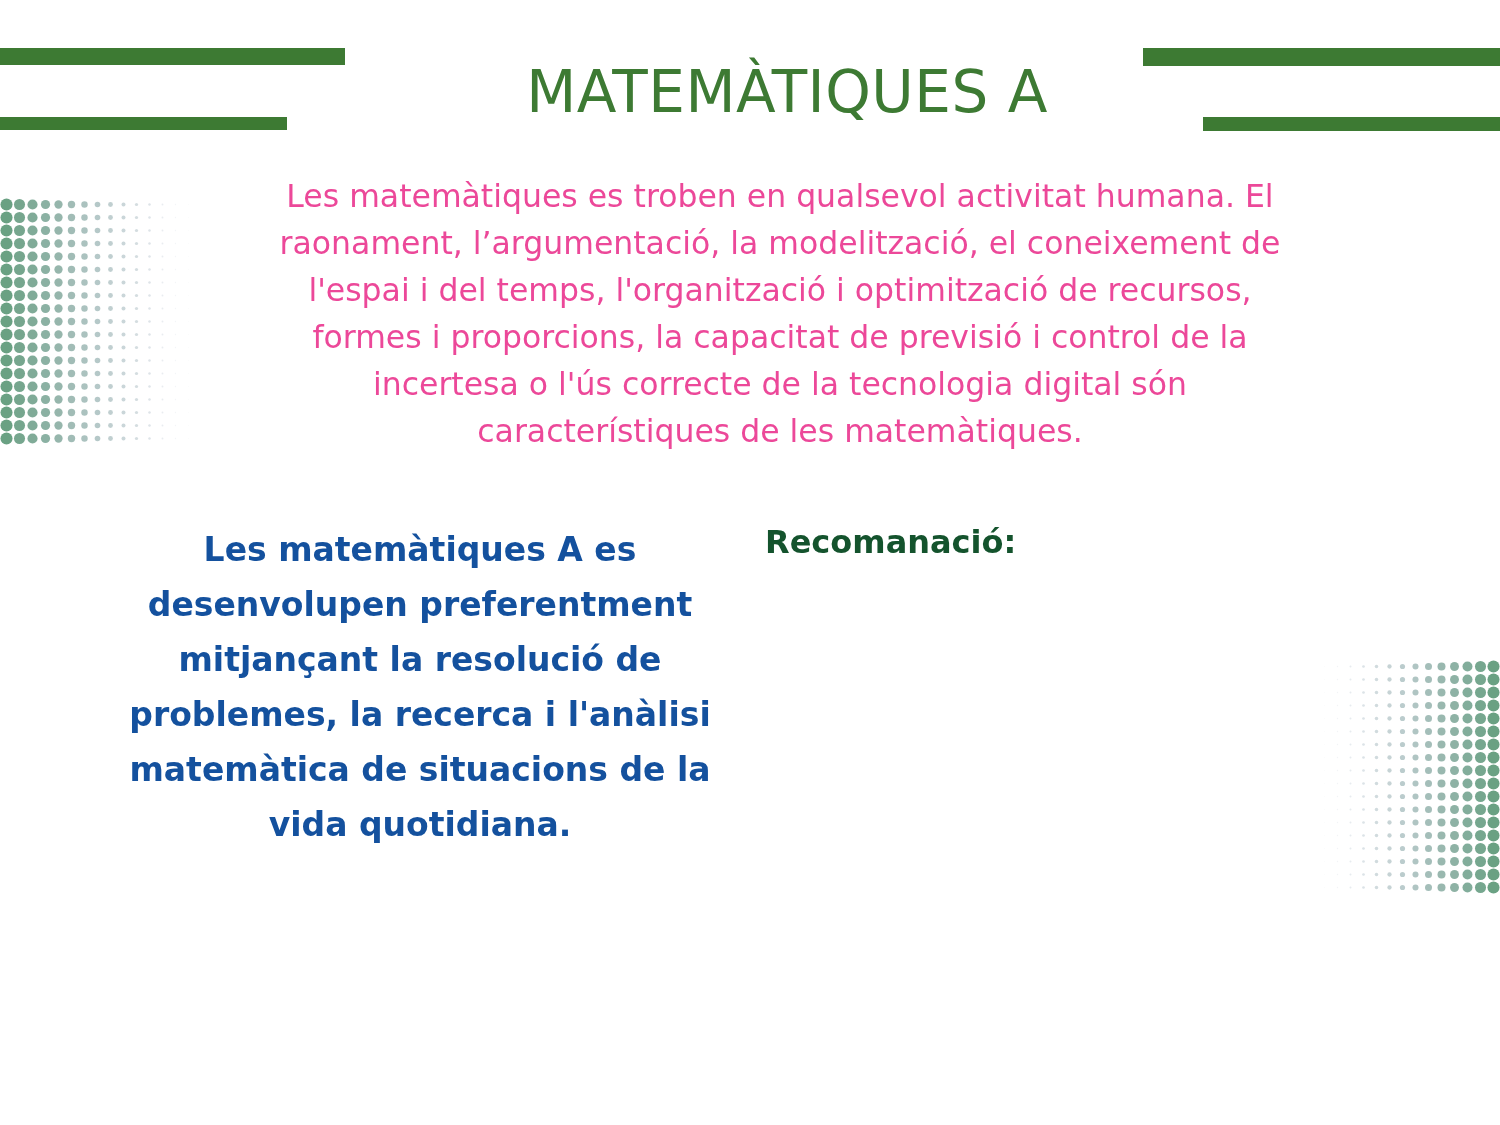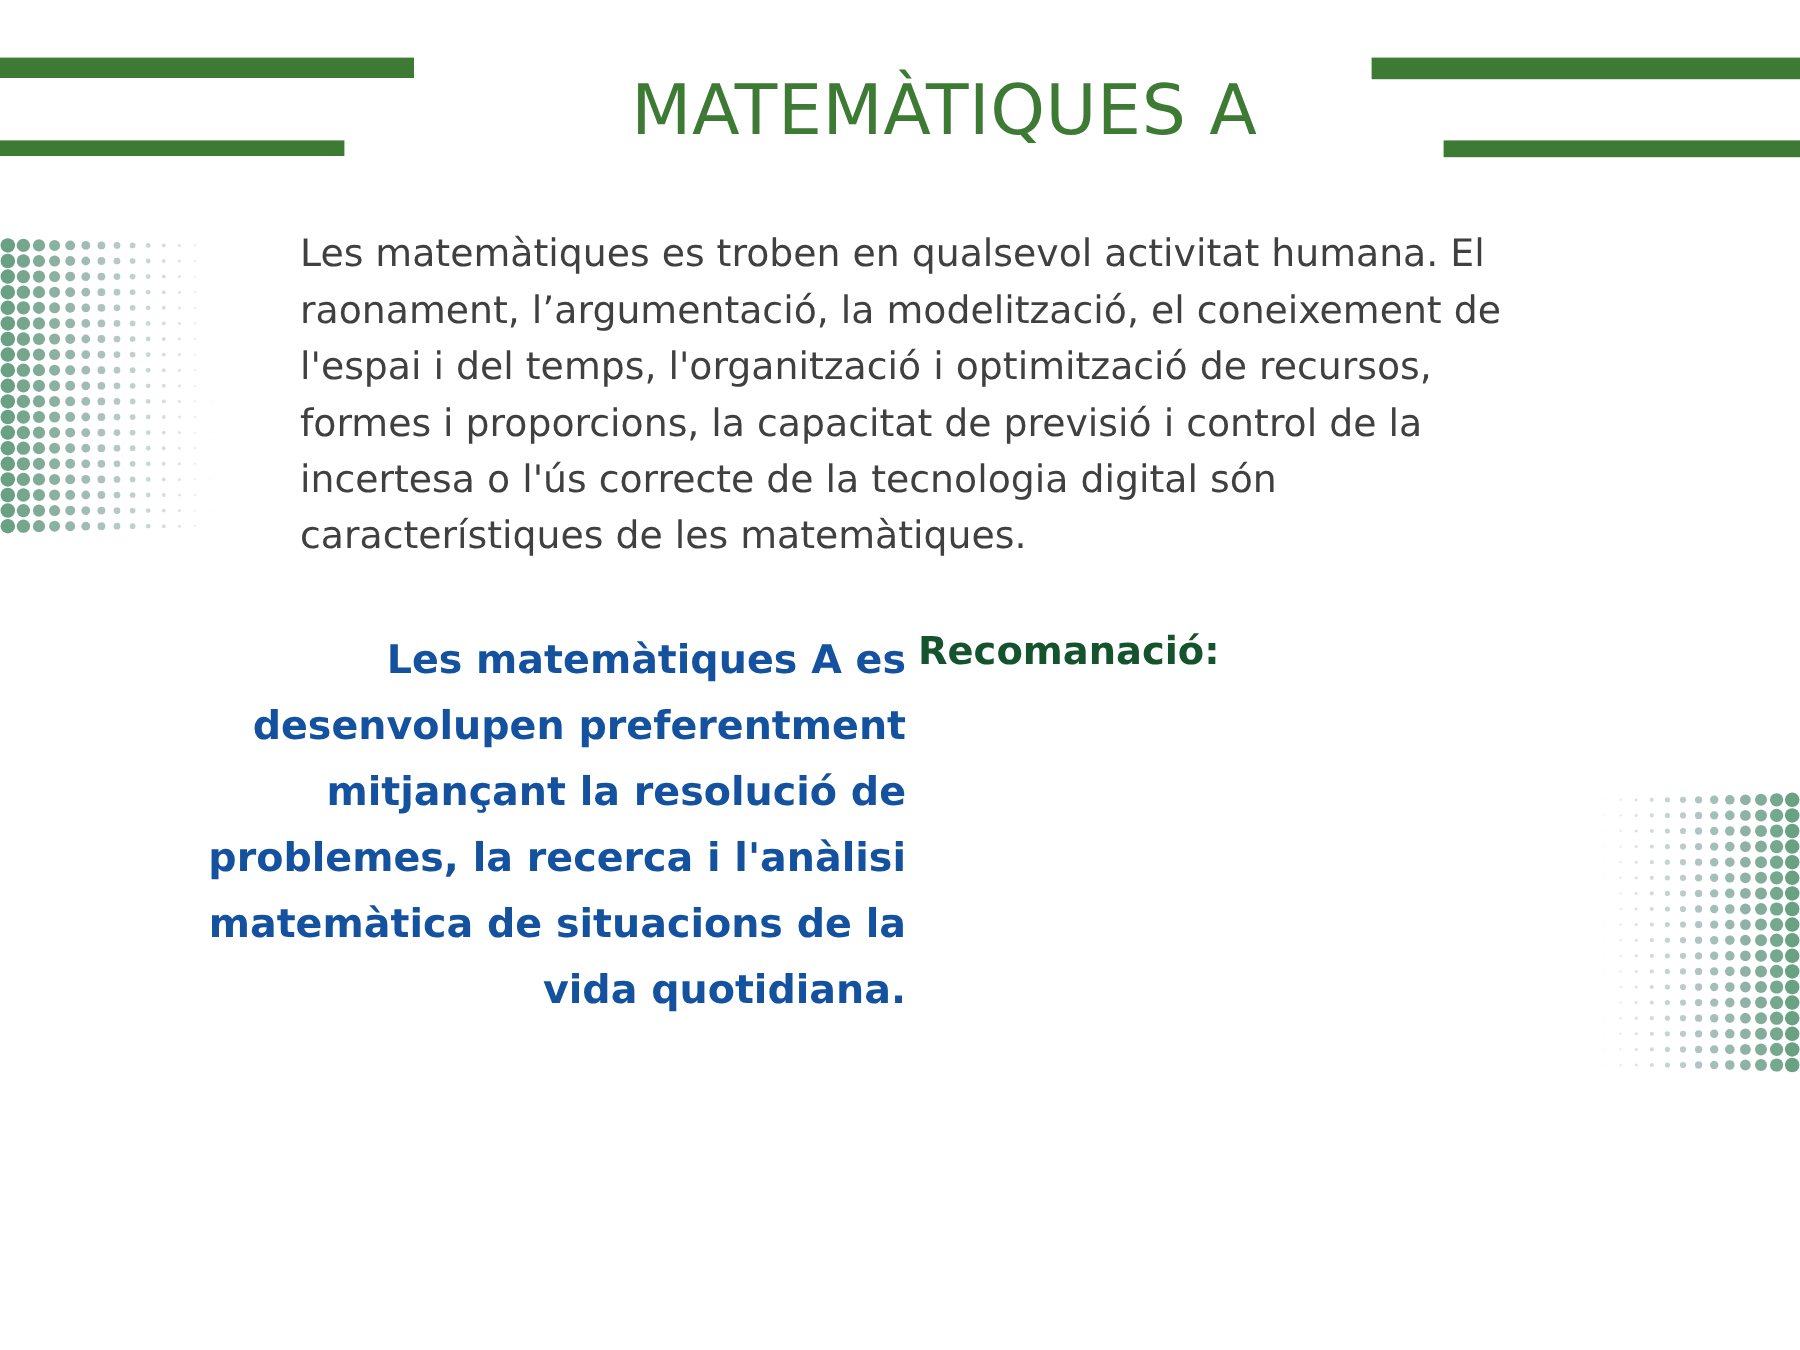--- a/index.html
+++ b/index.html
@@ -54,36 +54,35 @@
     font-family: "DejaVu Sans", sans-serif;
     padding-left: 37px;
   }
 
   
   .intro {
     position: absolute;
     left: 250px;
     top: 173px;
     width: 1060px;
-    text-align: left;
-    color: #404040;
+    text-align: center;
+    color: #ec4899;
     font-size: 31.5px;
     line-height: 47px;
     font-weight: 400;
     font-family: "DejaVu Sans", sans-serif;
-    margin-top: 16px;
   }
 
   
   .col-blue {
     position: absolute;
     left: 85px;
     top: 522px;
     width: 670px;
-    text-align: right;
+    text-align: center;
     color: #14519e;
     font-size: 33px;
     line-height: 55px;
     font-weight: bold;
     font-family: "DejaVu Sans", sans-serif;
   }
 
   .col-purple {
     position: absolute;
     left: 765px;

